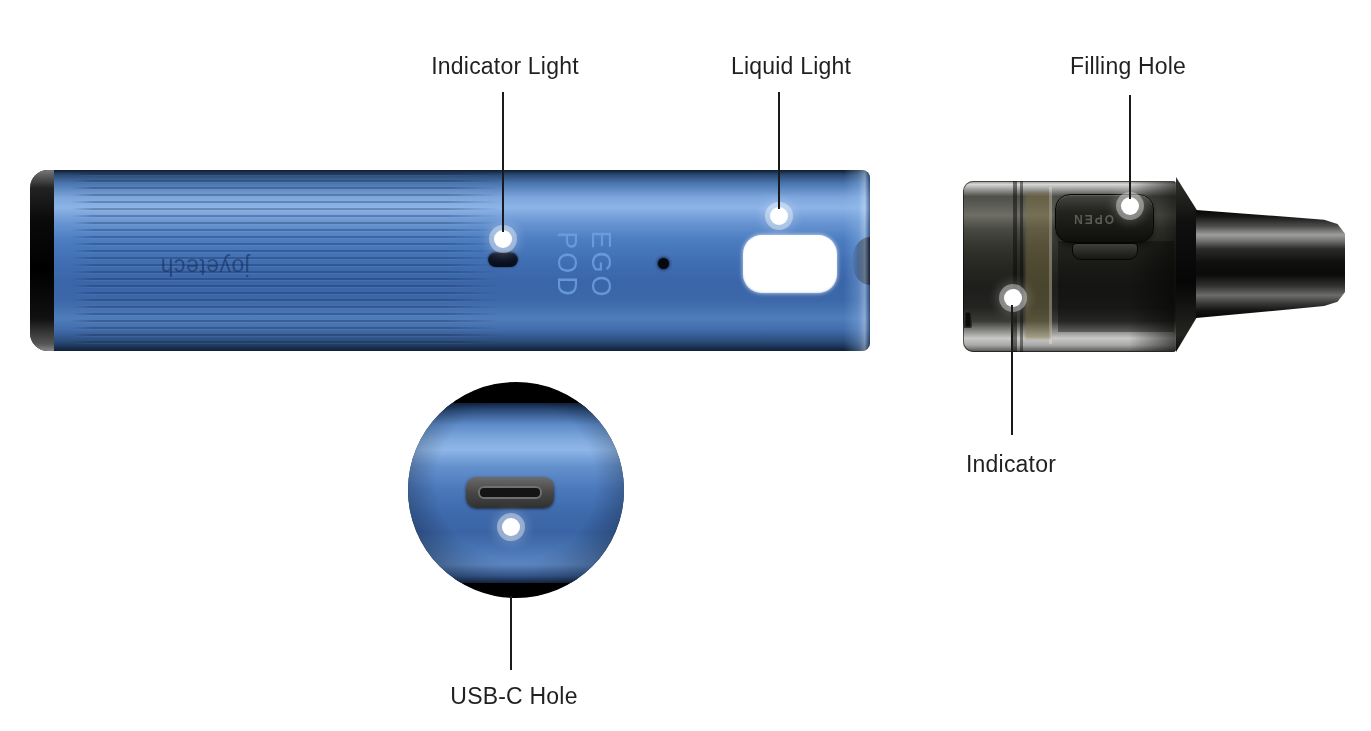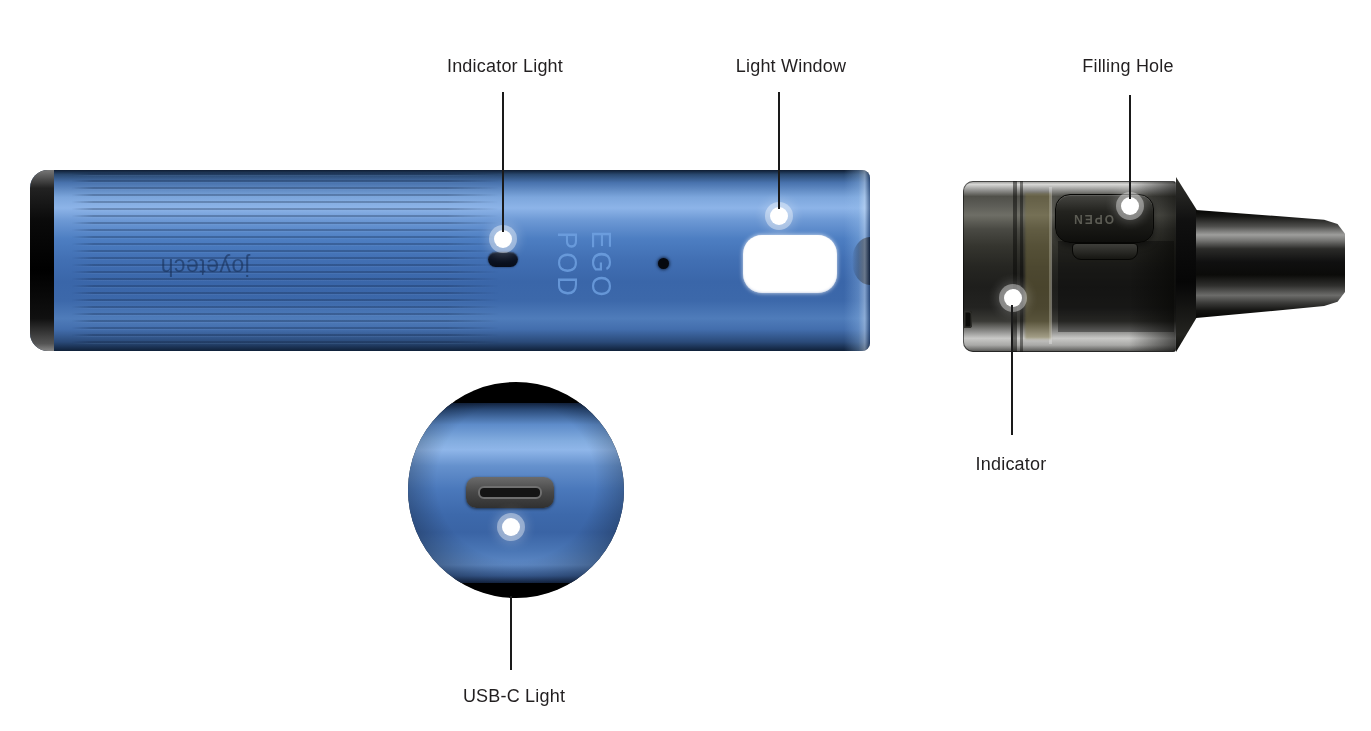--- a/index.html
+++ b/index.html
@@ -3,21 +3,21 @@
 <meta charset="utf-8">
 <style>
   html,body{margin:0;padding:0;background:#fff;}
   .stage{
     position:relative;width:1371px;height:731px;background:#ffffff;overflow:hidden;
     font-family:"Liberation Sans", sans-serif;
   }
   
   .lbl{
     position:absolute;transform:translateX(-50%);
-    font-size:18px;line-height:28px;color:#221f20;letter-spacing:.2px;white-space:nowrap;
+    font-size:23px;line-height:28px;color:#221f20;letter-spacing:.2px;white-space:nowrap;
   }
   .cline{position:absolute;width:2px;background:#1a1a1a;}
   .marker{
     position:absolute;width:18px;height:18px;border-radius:50%;background:#ffffff;
     box-shadow:0 0 0 5px rgba(255,255,255,.38), 0 0 10px 8px rgba(255,255,255,.18);
   }
   
   .body{
     position:absolute;left:30px;top:170px;width:840px;height:181px;
     border-radius:18px 8px 8px 18px;
@@ -202,18 +202,18 @@
   <div class="marker" style="left:1004px;top:289px;"></div>
   <div class="marker" style="left:502px;top:518px;"></div>
 
   <div class="cline" style="left:502px;top:92px;height:140px;"></div>
   <div class="cline" style="left:778px;top:92px;height:117px;"></div>
   <div class="cline" style="left:1129px;top:95px;height:104px;"></div>
   <div class="cline" style="left:1011px;top:305px;height:130px;"></div>
   <div class="cline" style="left:510px;top:596px;height:74px;"></div>
 
   <div class="lbl" style="left:505px;top:52px;">Indicator Light</div>
-  <div class="lbl" style="left:791px;top:52px;">Light Window</div>
+  <div class="lbl" style="left:791px;top:52px;">Liquid Light</div>
   <div class="lbl" style="left:1128px;top:52px;">Filling Hole</div>
   <div class="lbl" style="left:1011px;top:450px;">Indicator</div>
-  <div class="lbl" style="left:514px;top:682px;">USB-C Light</div>
+  <div class="lbl" style="left:514px;top:682px;">USB-C Hole</div>
 
 </div>
 
 </body></html>

